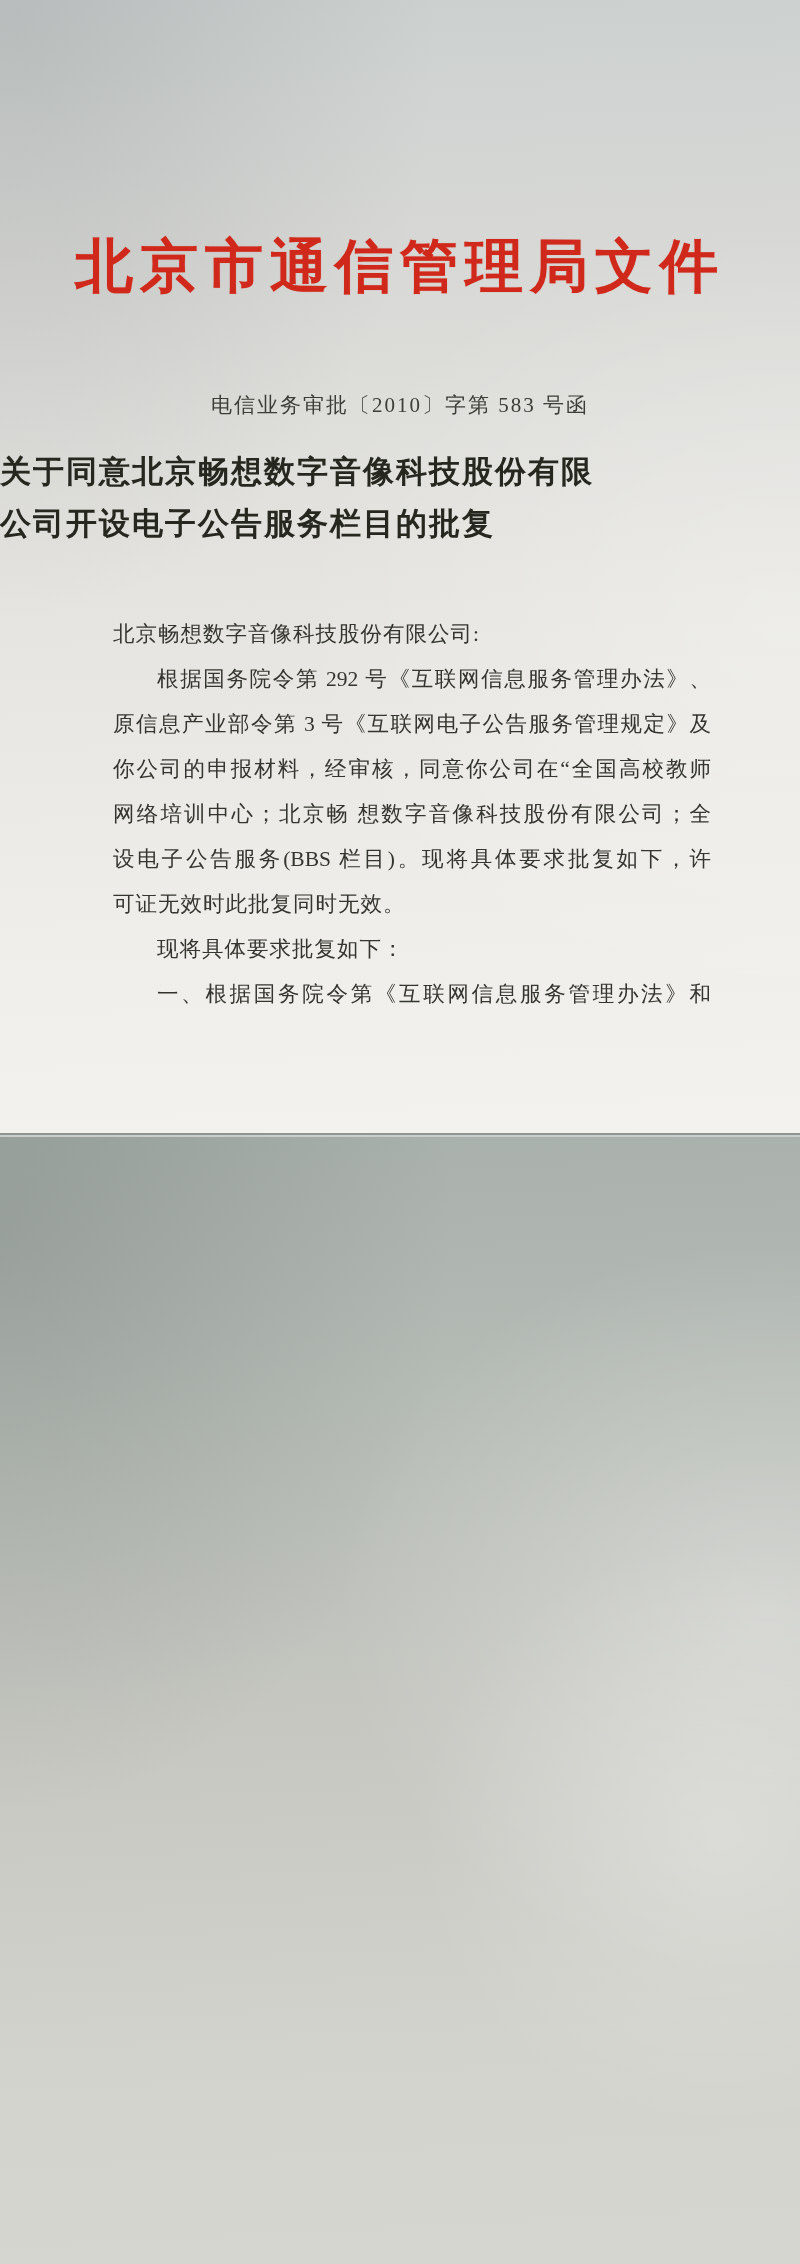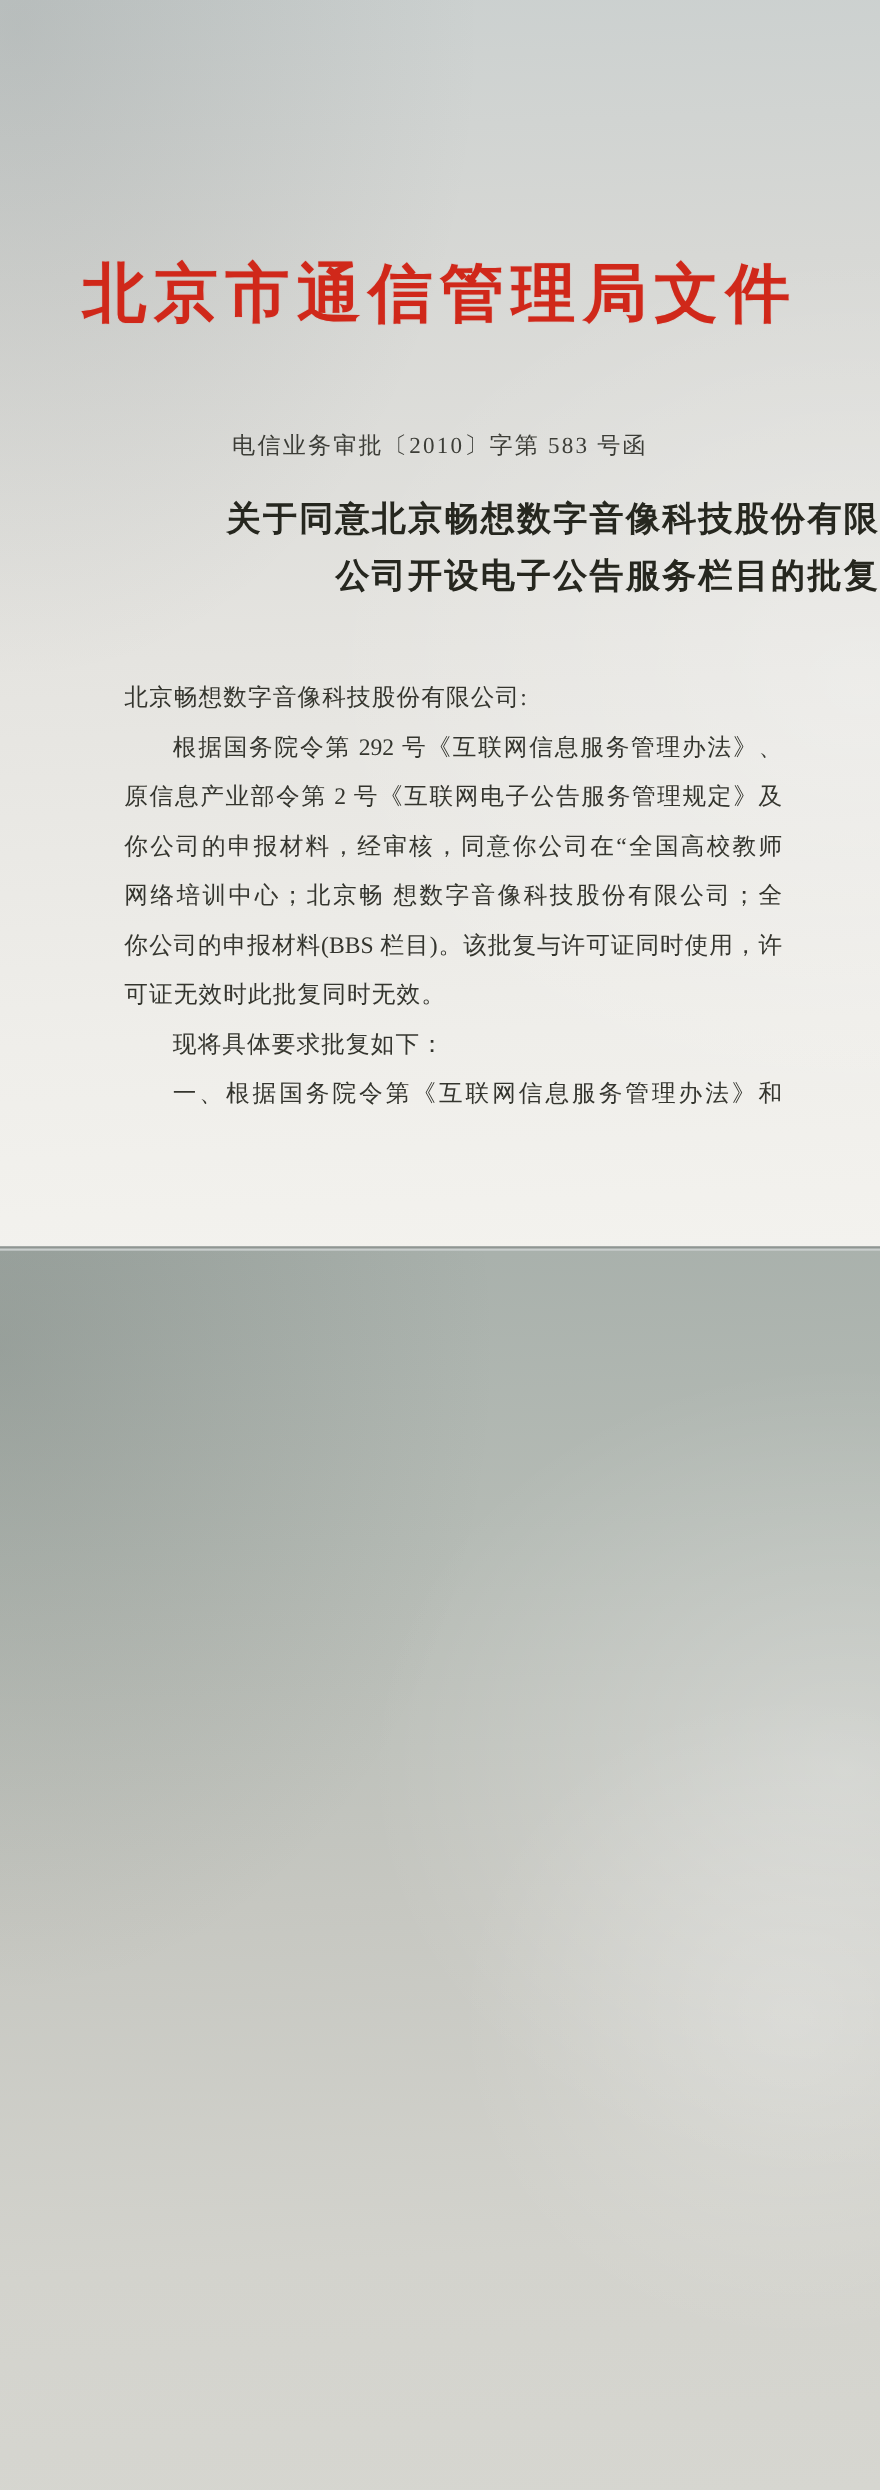--- a/index.html
+++ b/index.html
@@ -37,21 +37,21 @@
     letter-spacing:7px; color:#d0281a;
     text-shadow:0 0 1px rgba(208,40,26,.45);
     white-space:nowrap;
   }
   .ref-no {
     position:absolute; top:346px; left:0; width:800px;
     text-align:center; font-size:21px; letter-spacing:2px; color:#3c3d37;margin-top:45px;
   }
   .doc-title {
     position:absolute; top:446px; left:0; width:800px;
-    text-align:right; font-size:31px; font-weight:bold;
+    text-align:left; font-size:31px; font-weight:bold;
     line-height:52px; letter-spacing:2px; color:#26271f;
   }
 
   .body-block { position:absolute; left:89px; width:622px; }
   #body1 { top:612px; }
   .bline {
     height:45px; line-height:45px; font-size:21.5px;
     letter-spacing:1px; color:#34352e; white-space:nowrap;margin-left:24px;
   }
   .bline.fill {
@@ -70,24 +70,24 @@
   <div class="ref-no">电信业务审批〔2010〕字第 583 号函</div>
 
   <div class="doc-title">
     <div>关于同意北京畅想数字音像科技股份有限</div>
     <div>公司开设电子公告服务栏目的批复</div>
   </div>
 
   <div class="body-block" id="body1">
     <div class="bline">北京畅想数字音像科技股份有限公司:</div>
     <div class="bline fill indent">根据国务院令第 292 号《互联网信息服务管理办法》、</div>
-    <div class="bline fill">原信息产业部令第 2 号《互联网电子公告服务管理规定》及</div>
+    <div class="bline fill">原信息产业部令第 3 号《互联网电子公告服务管理规定》及</div>
     <div class="bline fill">你公司的申报材料，经审核，同意你公司在“全国高校教师</div>
     <div class="bline fill">网络培训中心；北京畅 想数字音像科技股份有限公司；全</div>
-    <div class="bline fill">你公司的申报材料(BBS 栏目)。该批复与许可证同时使用，许</div>
+    <div class="bline fill">设电子公告服务(BBS 栏目)。现将具体要求批复如下，许</div>
     <div class="bline">可证无效时此批复同时无效。</div>
     <div class="bline indent">现将具体要求批复如下：</div>
     <div class="bline fill indent">一、根据国务院令第《互联网信息服务管理办法》和</div>
   </div>
 </div>
 
 <div class="page" id="page2">
 
   
 

